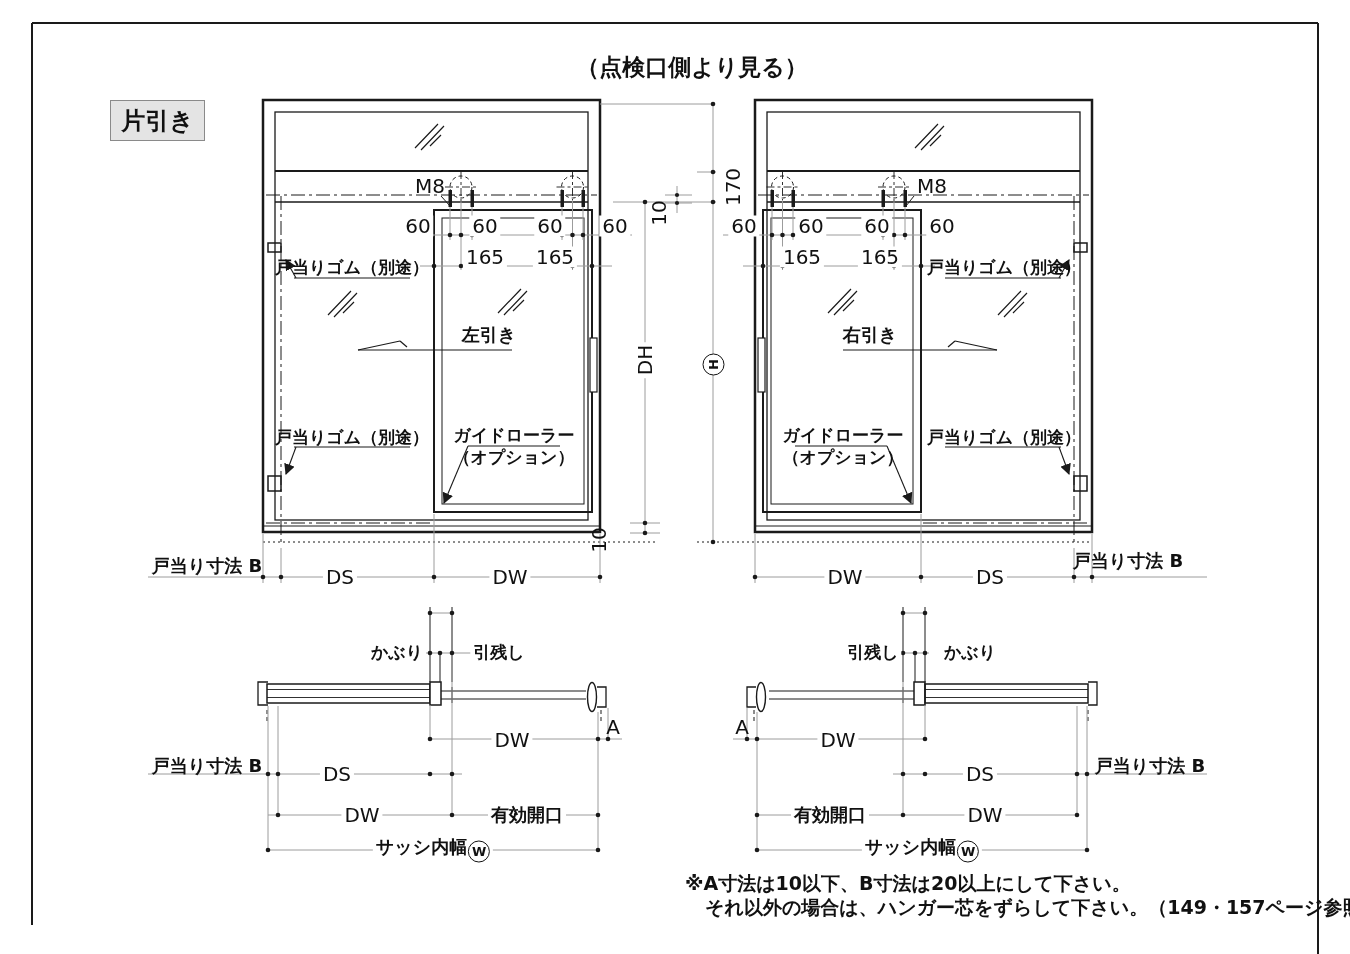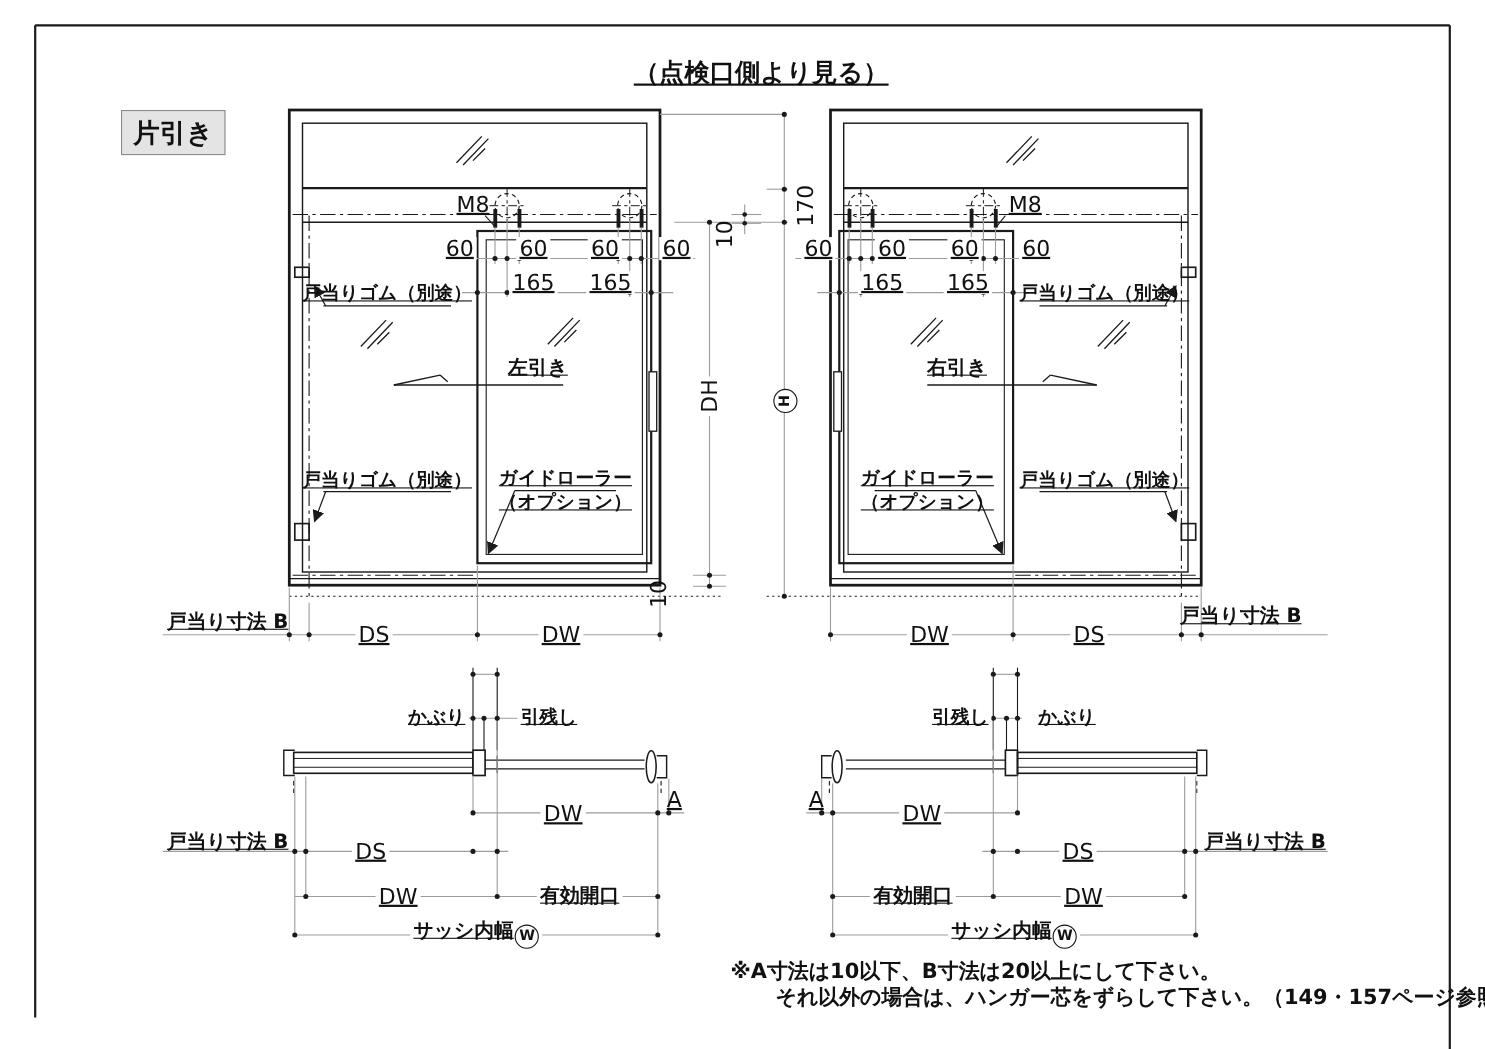--- a/index.html
+++ b/index.html
@@ -1,20 +1,20 @@
 <!DOCTYPE html>
 <html><head>
 <meta charset="utf-8">
 <style>
   html,body{margin:0;padding:0;background:#fff;}
   #stage{position:relative;width:1350px;height:954px;background:#ffffff;overflow:hidden;
          font-family:"DejaVu Sans","Liberation Sans",sans-serif;color:#111;}
   #linework{position:absolute;left:0;top:0;}
   .lbl{position:absolute;white-space:nowrap;color:#111;line-height:1.05;}
-  .c{transform:translate(-50%,-50%);text-decoration:underline;}
+  .c{transform:translate(-50%,-50%);}
   .rot{transform:translate(-50%,-50%) rotate(-90deg);}
   .mask{background:#fff;padding:0 3px;}
   .jp{font-size:17px;font-weight:600;}
   .jp2{font-size:18px;font-weight:600;}
   .dim{font-size:20px;font-weight:500;}
   .title{font-size:23px;font-weight:700;}
   .note{font-size:19px;font-weight:600;}
   .typebox{position:absolute;left:110px;top:100px;width:93px;height:39px;
            background:#e4e4e4;border:1px solid #8a8a8a;display:flex;align-items:center;
            justify-content:center;font-size:24px;font-weight:700;}
@@ -392,16 +392,16 @@
 <div class="lbl c jp mask" style="left:873px;top:653px;">引残し</div>
 <div class="lbl c jp mask" style="left:970px;top:653px;">かぶり</div>
 <div class="lbl c dim" style="left:742px;top:727px;">A</div>
 <div class="lbl c dim mask" style="left:838px;top:740px;">DW</div>
 <div class="lbl c dim mask" style="left:980px;top:774px;">DS</div>
 <div class="lbl c jp2" style="left:1150px;top:766px;">戸当り寸法 B</div>
 <div class="lbl c jp2 mask" style="left:830px;top:815px;">有効開口</div>
 <div class="lbl c dim mask" style="left:985px;top:815px;">DW</div>
 <div class="lbl c jp2 mask" style="left:922px;top:850px;"><span>サッシ内幅</span><span class="circ">W</span></div>
 
-<div class="lbl note" style="left:664px;top:874px;">※A寸法は10以下、B寸法は20以上にして下さい。</div>
+<div class="lbl note" style="left:685px;top:874px;">※A寸法は10以下、B寸法は20以上にして下さい。</div>
 <div class="lbl note" style="left:705px;top:898px;">それ以外の場合は、ハンガー芯をずらして下さい。（149・157ページ参照）</div>
 
 </div>
 
 </body></html>

